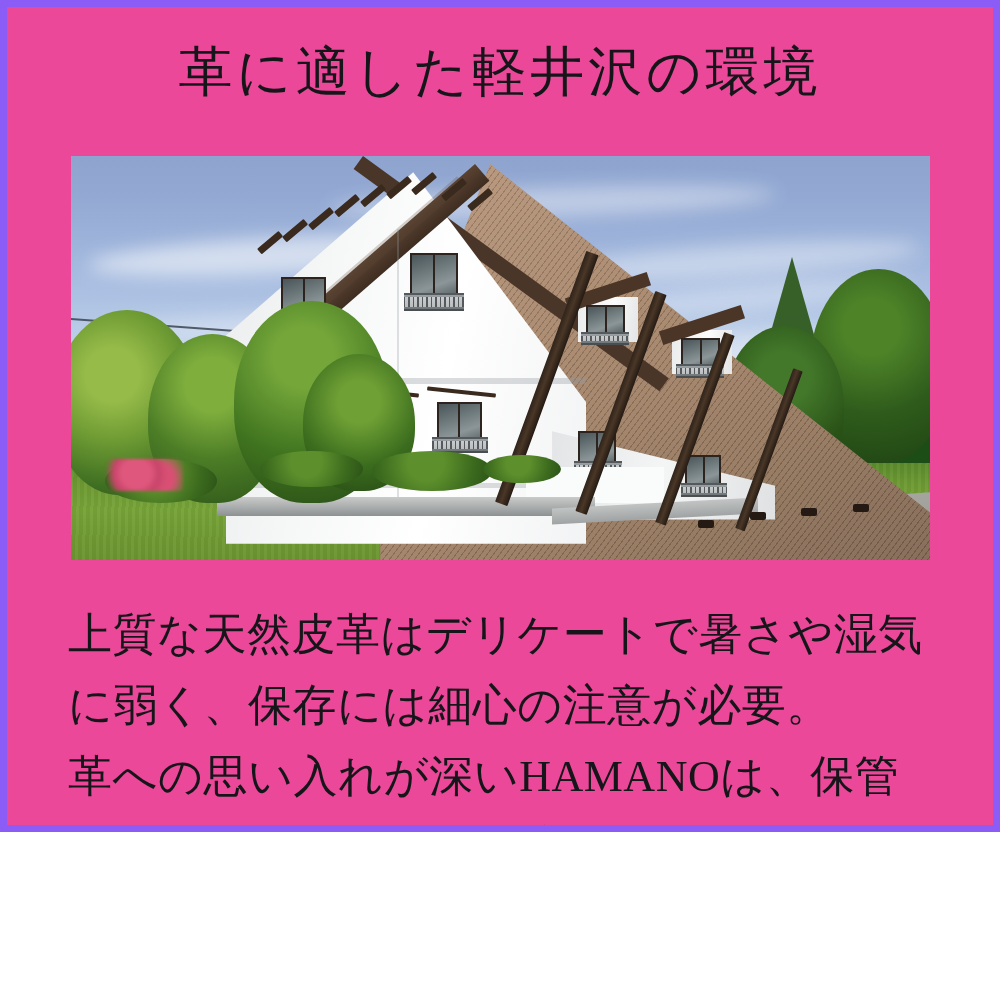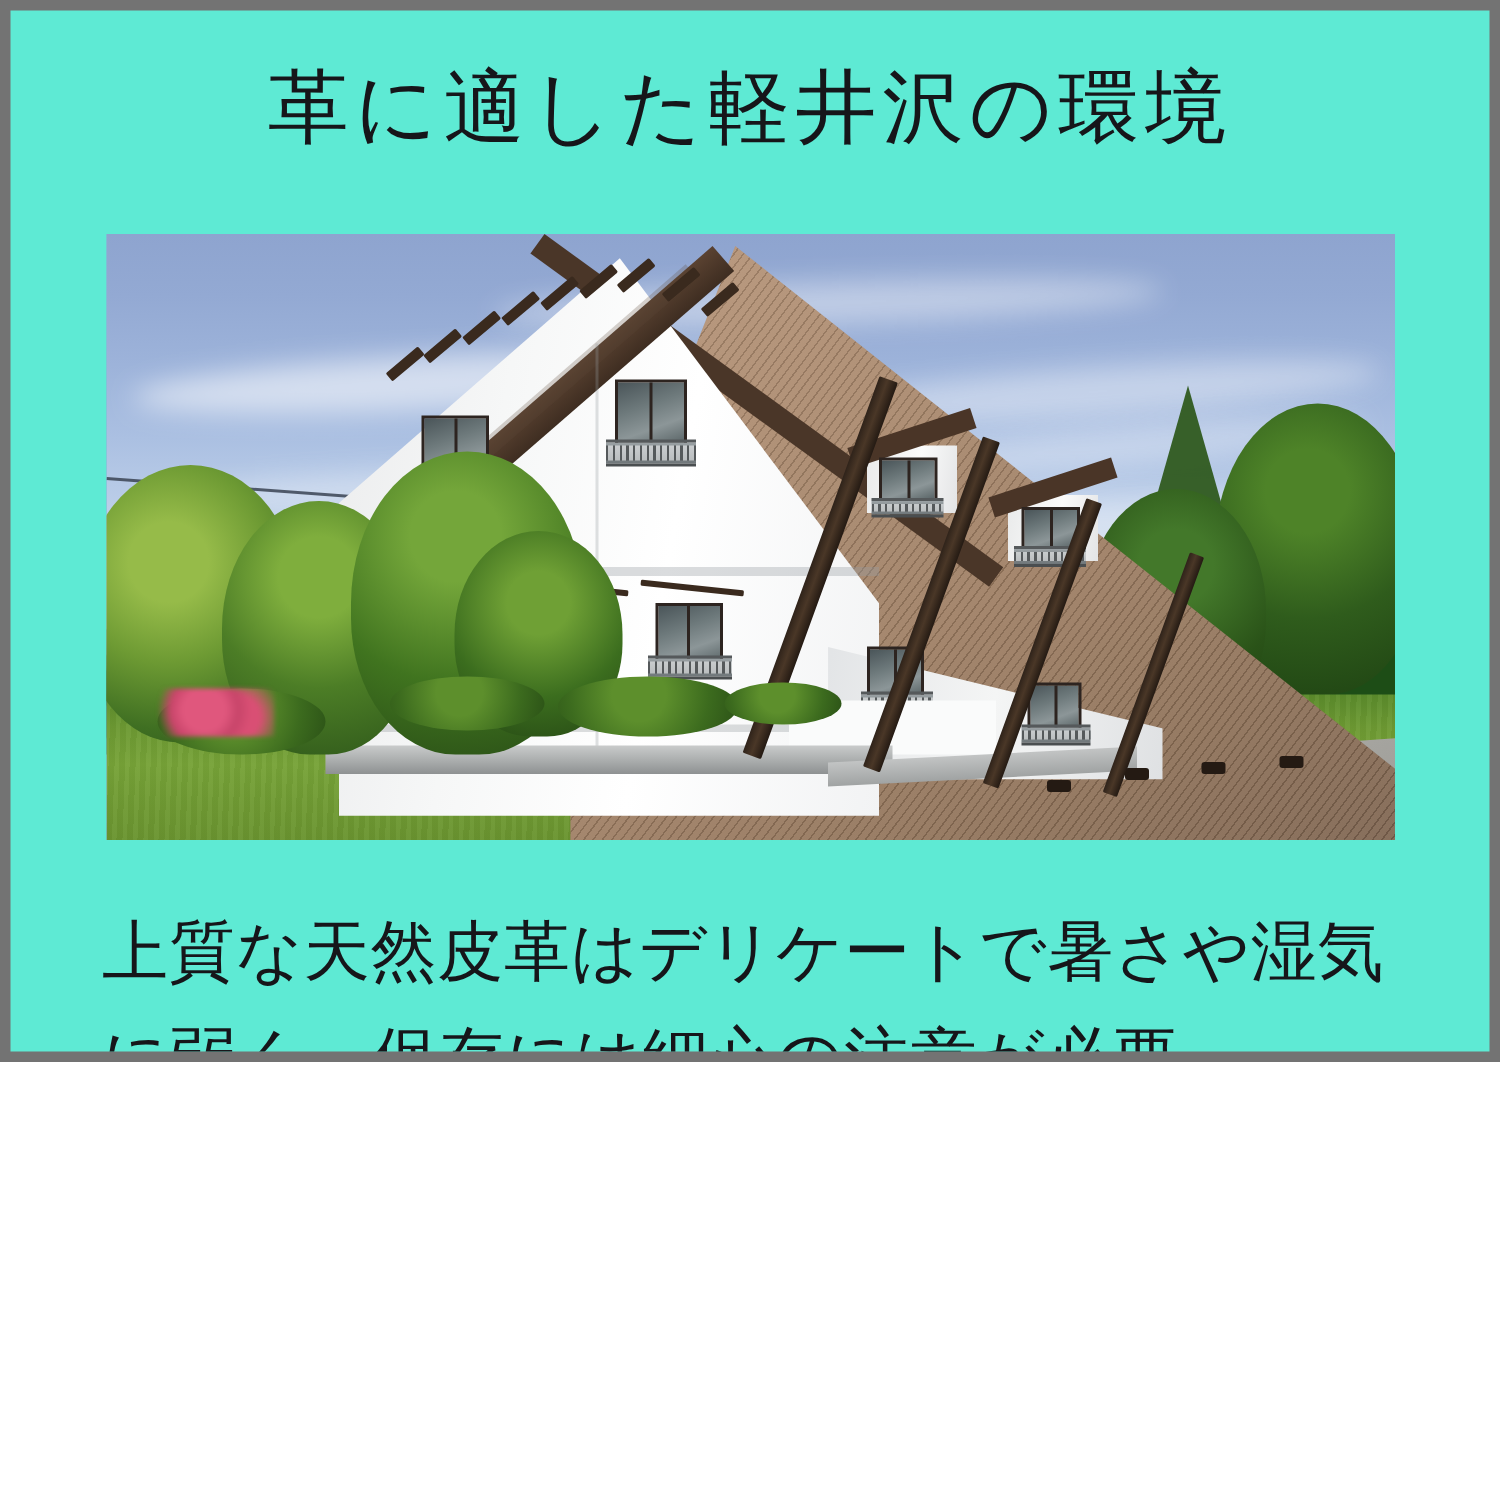--- a/index.html
+++ b/index.html
@@ -7,23 +7,23 @@
   html, body {
     width: 1000px;
     height: 1000px;
     overflow: hidden;
     background: #ffffff;
   }
 
   .page {
     position: relative;
     width: 1000px;
-    height: 708px;
-    background: #5eead4;
-    border: 7px solid #737373;
+    height: 832px;
+    background: #ec4899;
+    border: 7px solid #8b5cf6;
     overflow: hidden;
     font-family: "Liberation Serif", "DejaVu Serif", serif;
   }
 
   
   .title {
     position: absolute;
     top: 28px;
     left: 0;
     width: 986px;

